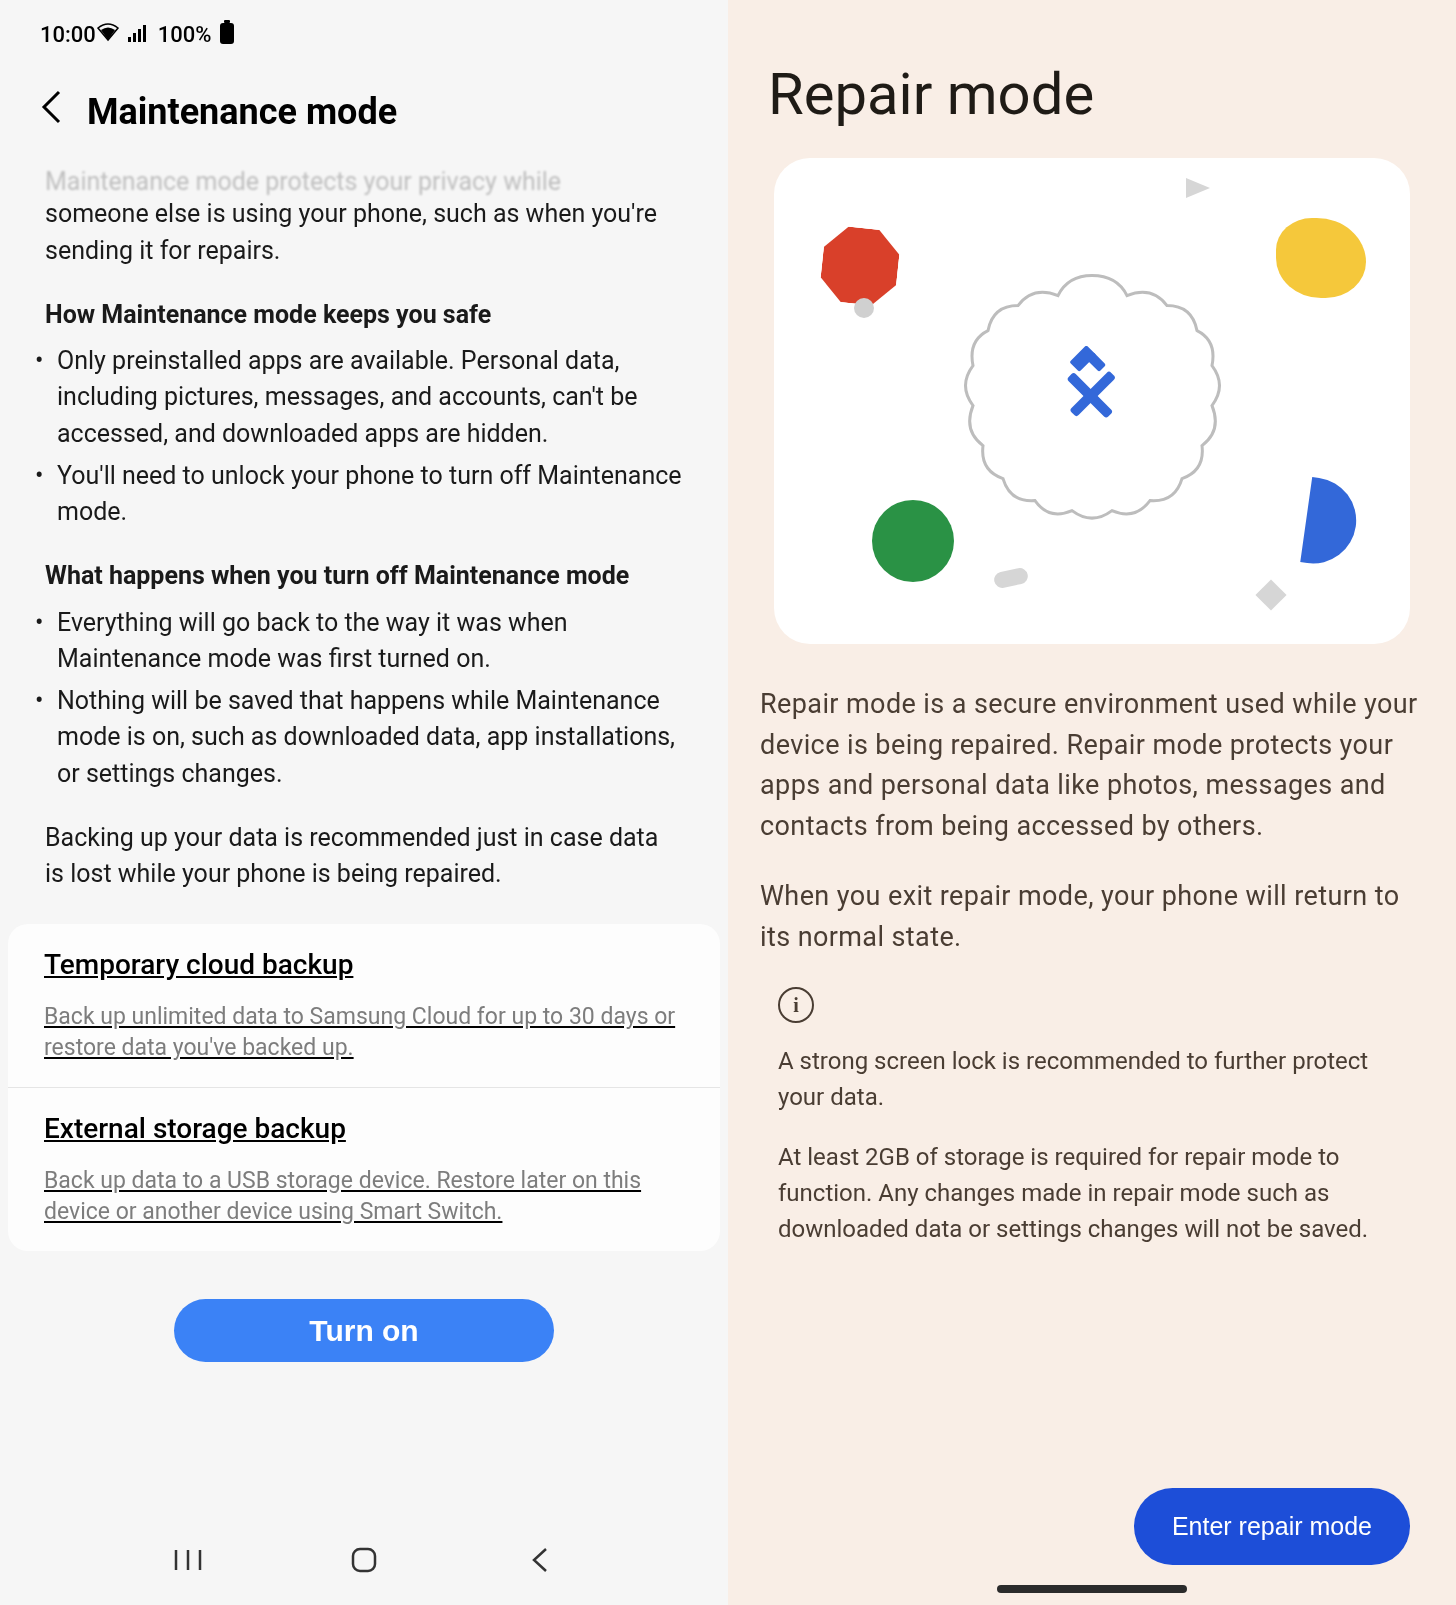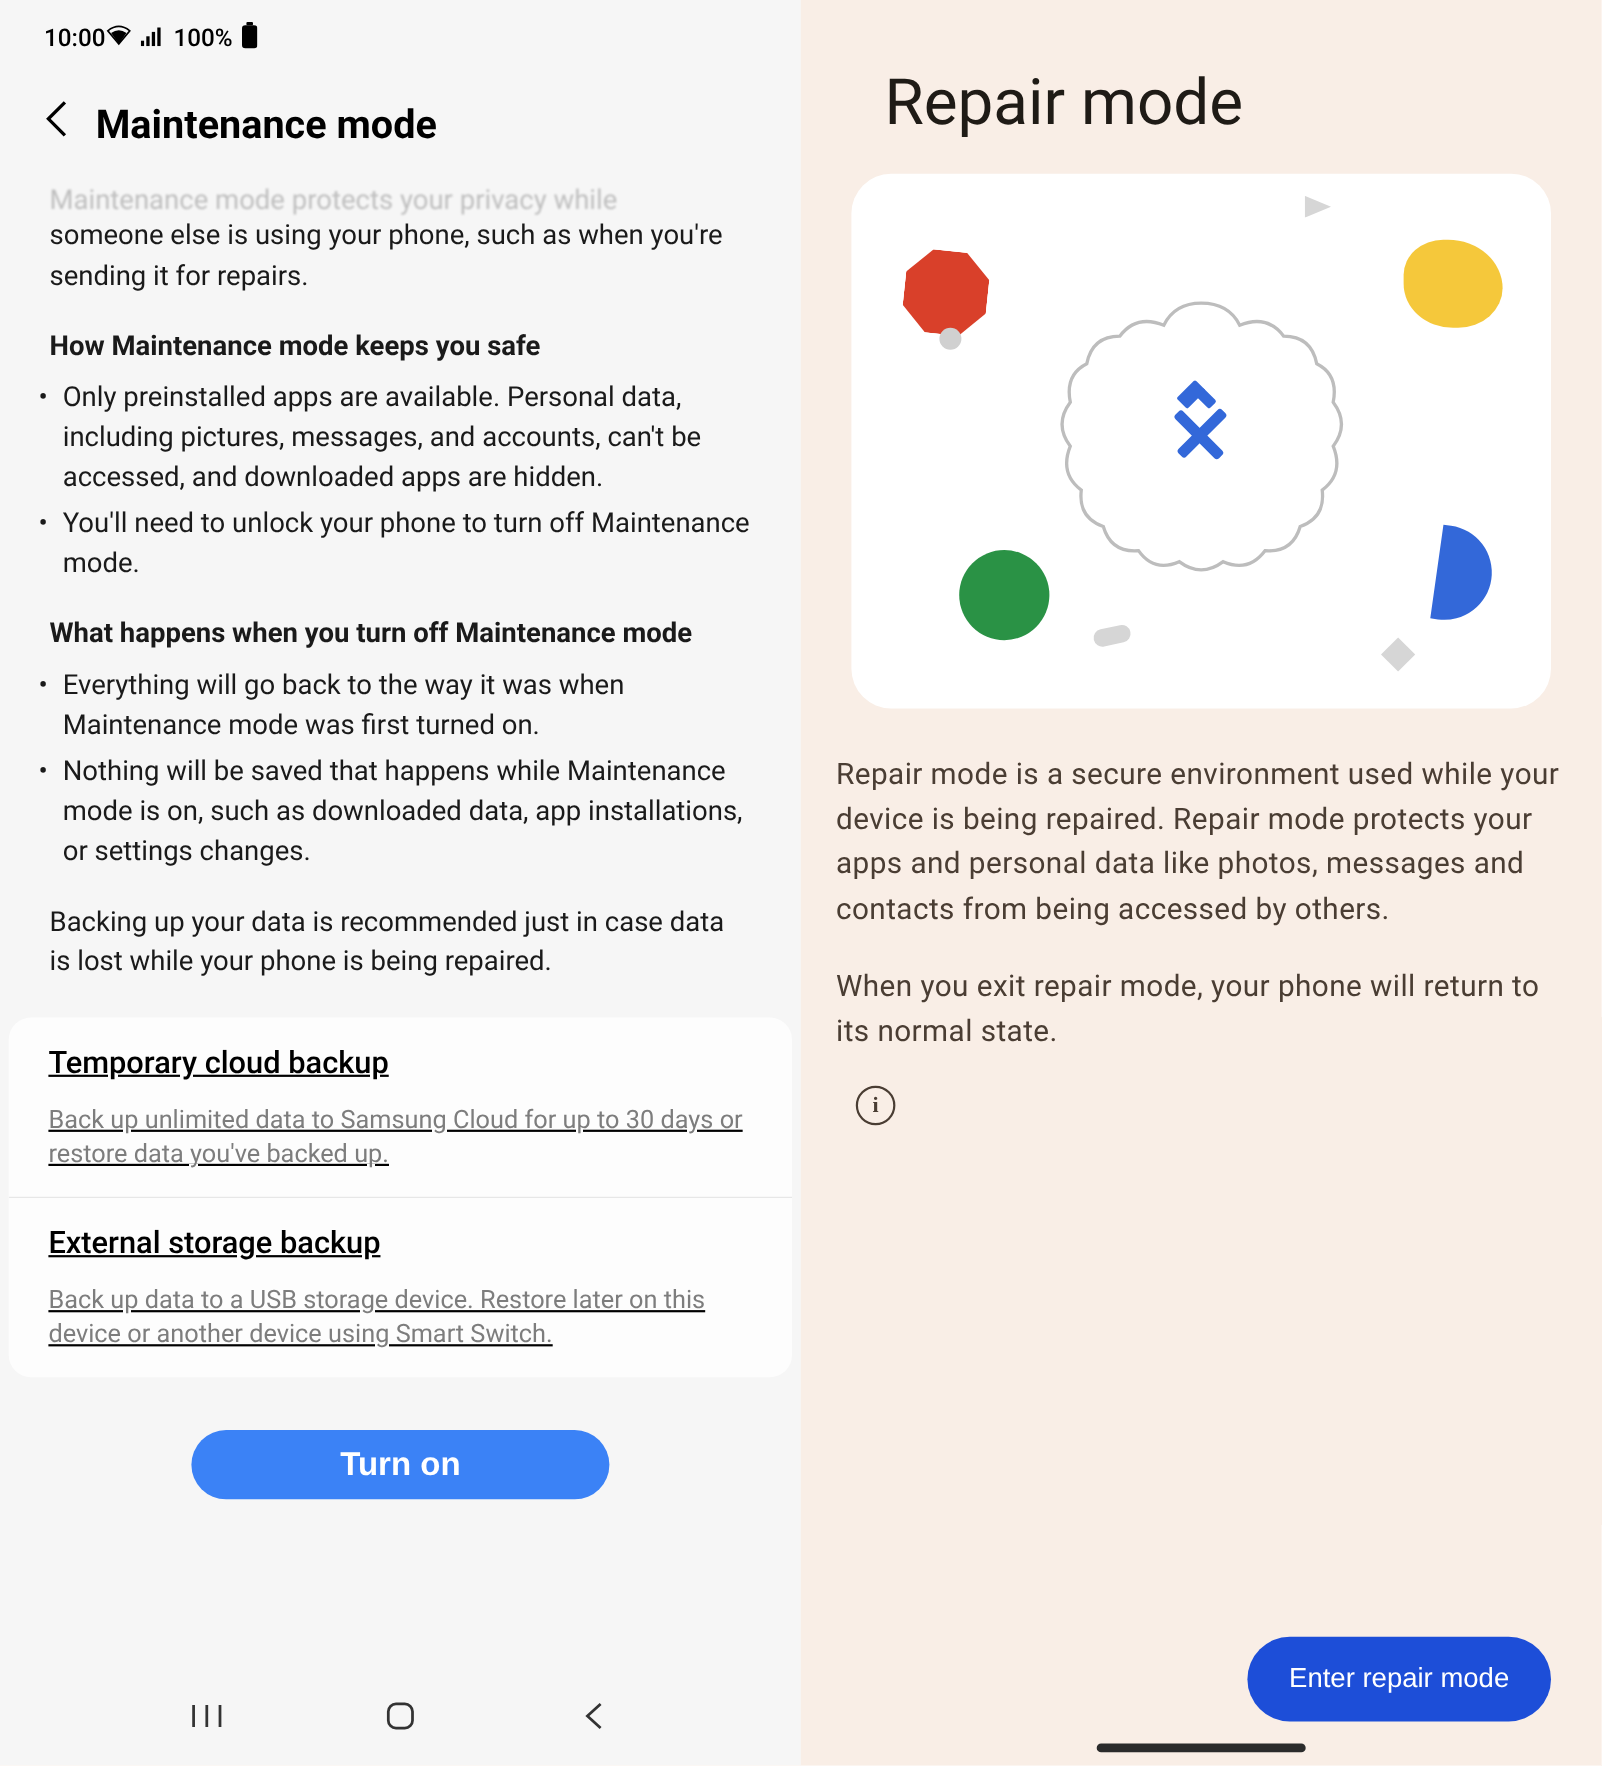--- a/index.html
+++ b/index.html
@@ -85,21 +85,21 @@
   justify-content: space-around;
   align-items: center;
   padding: 0 100px;
 }
 .nav-item { width: 30px; height: 30px; display: flex; align-items: center; justify-content: center; }
 
 .title-right {
   font-size: 58px;
   font-weight: 400;
   color: #1f1b16;
-  padding: 60px 76px 30px;
+  padding: 60px 40px 30px;
   font-family: 'Google Sans', Roboto, sans-serif;
 }
 .illus-card {
   background: #fff;
   border-radius: 36px;
   margin: 0 46px;
   height: 486px;
   position: relative;
 }
 .shape { position: absolute; }
@@ -274,16 +274,20 @@
 
   <div class="desc-right">
     <p>Repair mode is a secure environment used while your device is being repaired. Repair mode protects your apps and personal data like photos, messages and contacts from being accessed by others.</p>
     <p>When you exit repair mode, your phone will return to its normal state.</p>
   </div>
 
   <div class="info-row">
     <span class="info-icon">i</span>
   </div>
 
+  <div class="notes-right">
+    <p>A strong screen lock is recommended to further protect your data.</p>
+    <p>At least 2GB of storage is required for repair mode to function. Any changes made in repair mode such as downloaded data or settings changes will not be saved.</p>
+  </div>
 
   <button class="enter-btn">Enter repair mode</button>
   <div class="gesture-pill"></div>
 </div>
 
 </body></html>

